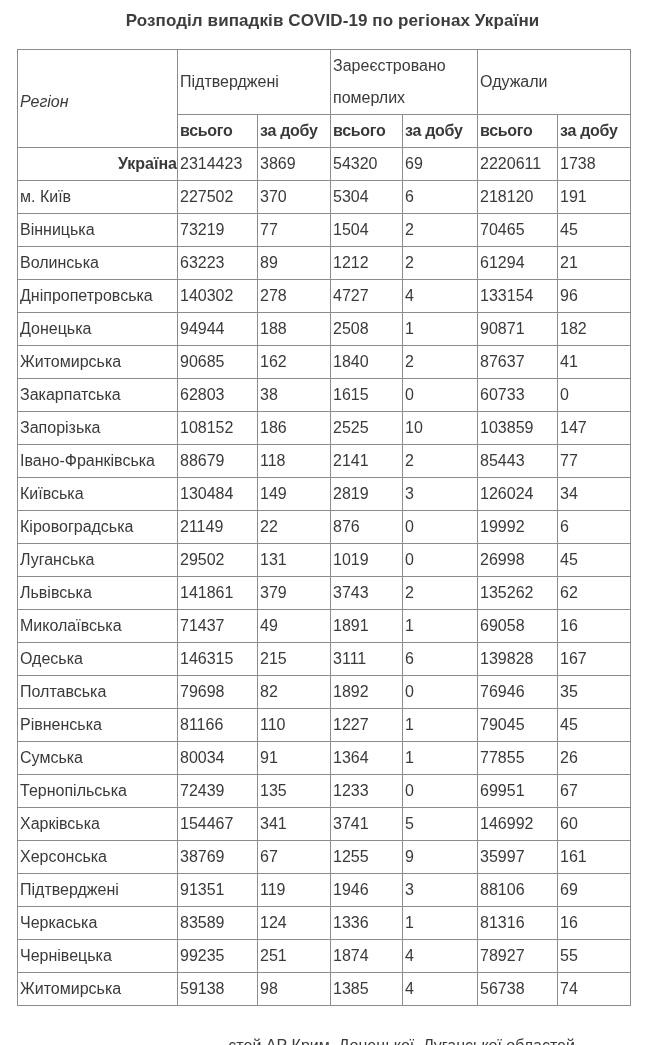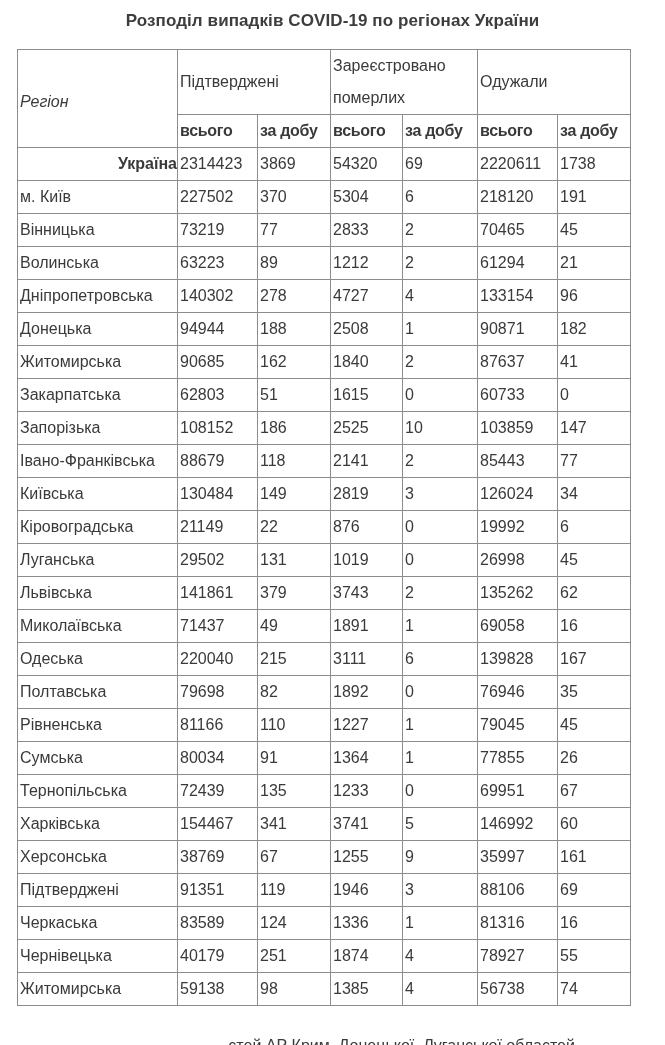--- a/index.html
+++ b/index.html
@@ -136,21 +136,21 @@
         <td>370</td>
         <td>5304</td>
         <td>6</td>
         <td>218120</td>
         <td>191</td>
       </tr>
       <tr>
         <td class="region-cell">Вінницька</td>
         <td>73219</td>
         <td>77</td>
-        <td>2833</td>
+        <td>1504</td>
         <td>2</td>
         <td>70465</td>
         <td>45</td>
       </tr>
       <tr>
         <td class="region-cell">Волинська</td>
         <td>63223</td>
         <td>89</td>
         <td>1212</td>
         <td>2</td>
@@ -180,21 +180,21 @@
         <td>90685</td>
         <td>162</td>
         <td>1840</td>
         <td>2</td>
         <td>87637</td>
         <td>41</td>
       </tr>
       <tr>
         <td class="region-cell">Закарпатська</td>
         <td>62803</td>
-        <td>51</td>
+        <td>38</td>
         <td>1615</td>
         <td>0</td>
         <td>60733</td>
         <td>0</td>
       </tr>
       <tr>
         <td class="region-cell">Запорізька</td>
         <td>108152</td>
         <td>186</td>
         <td>2525</td>
@@ -251,21 +251,21 @@
         <td class="region-cell">Миколаївська</td>
         <td>71437</td>
         <td>49</td>
         <td>1891</td>
         <td>1</td>
         <td>69058</td>
         <td>16</td>
       </tr>
       <tr>
         <td class="region-cell">Одеська</td>
-        <td>220040</td>
+        <td>146315</td>
         <td>215</td>
         <td>3111</td>
         <td>6</td>
         <td>139828</td>
         <td>167</td>
       </tr>
       <tr>
         <td class="region-cell">Полтавська</td>
         <td>79698</td>
         <td>82</td>
@@ -332,21 +332,21 @@
         <td class="region-cell">Черкаська</td>
         <td>83589</td>
         <td>124</td>
         <td>1336</td>
         <td>1</td>
         <td>81316</td>
         <td>16</td>
       </tr>
       <tr>
         <td class="region-cell">Чернівецька</td>
-        <td>40179</td>
+        <td>99235</td>
         <td>251</td>
         <td>1874</td>
         <td>4</td>
         <td>78927</td>
         <td>55</td>
       </tr>
       <tr>
         <td class="region-cell">Житомирська</td>
         <td>59138</td>
         <td>98</td>

